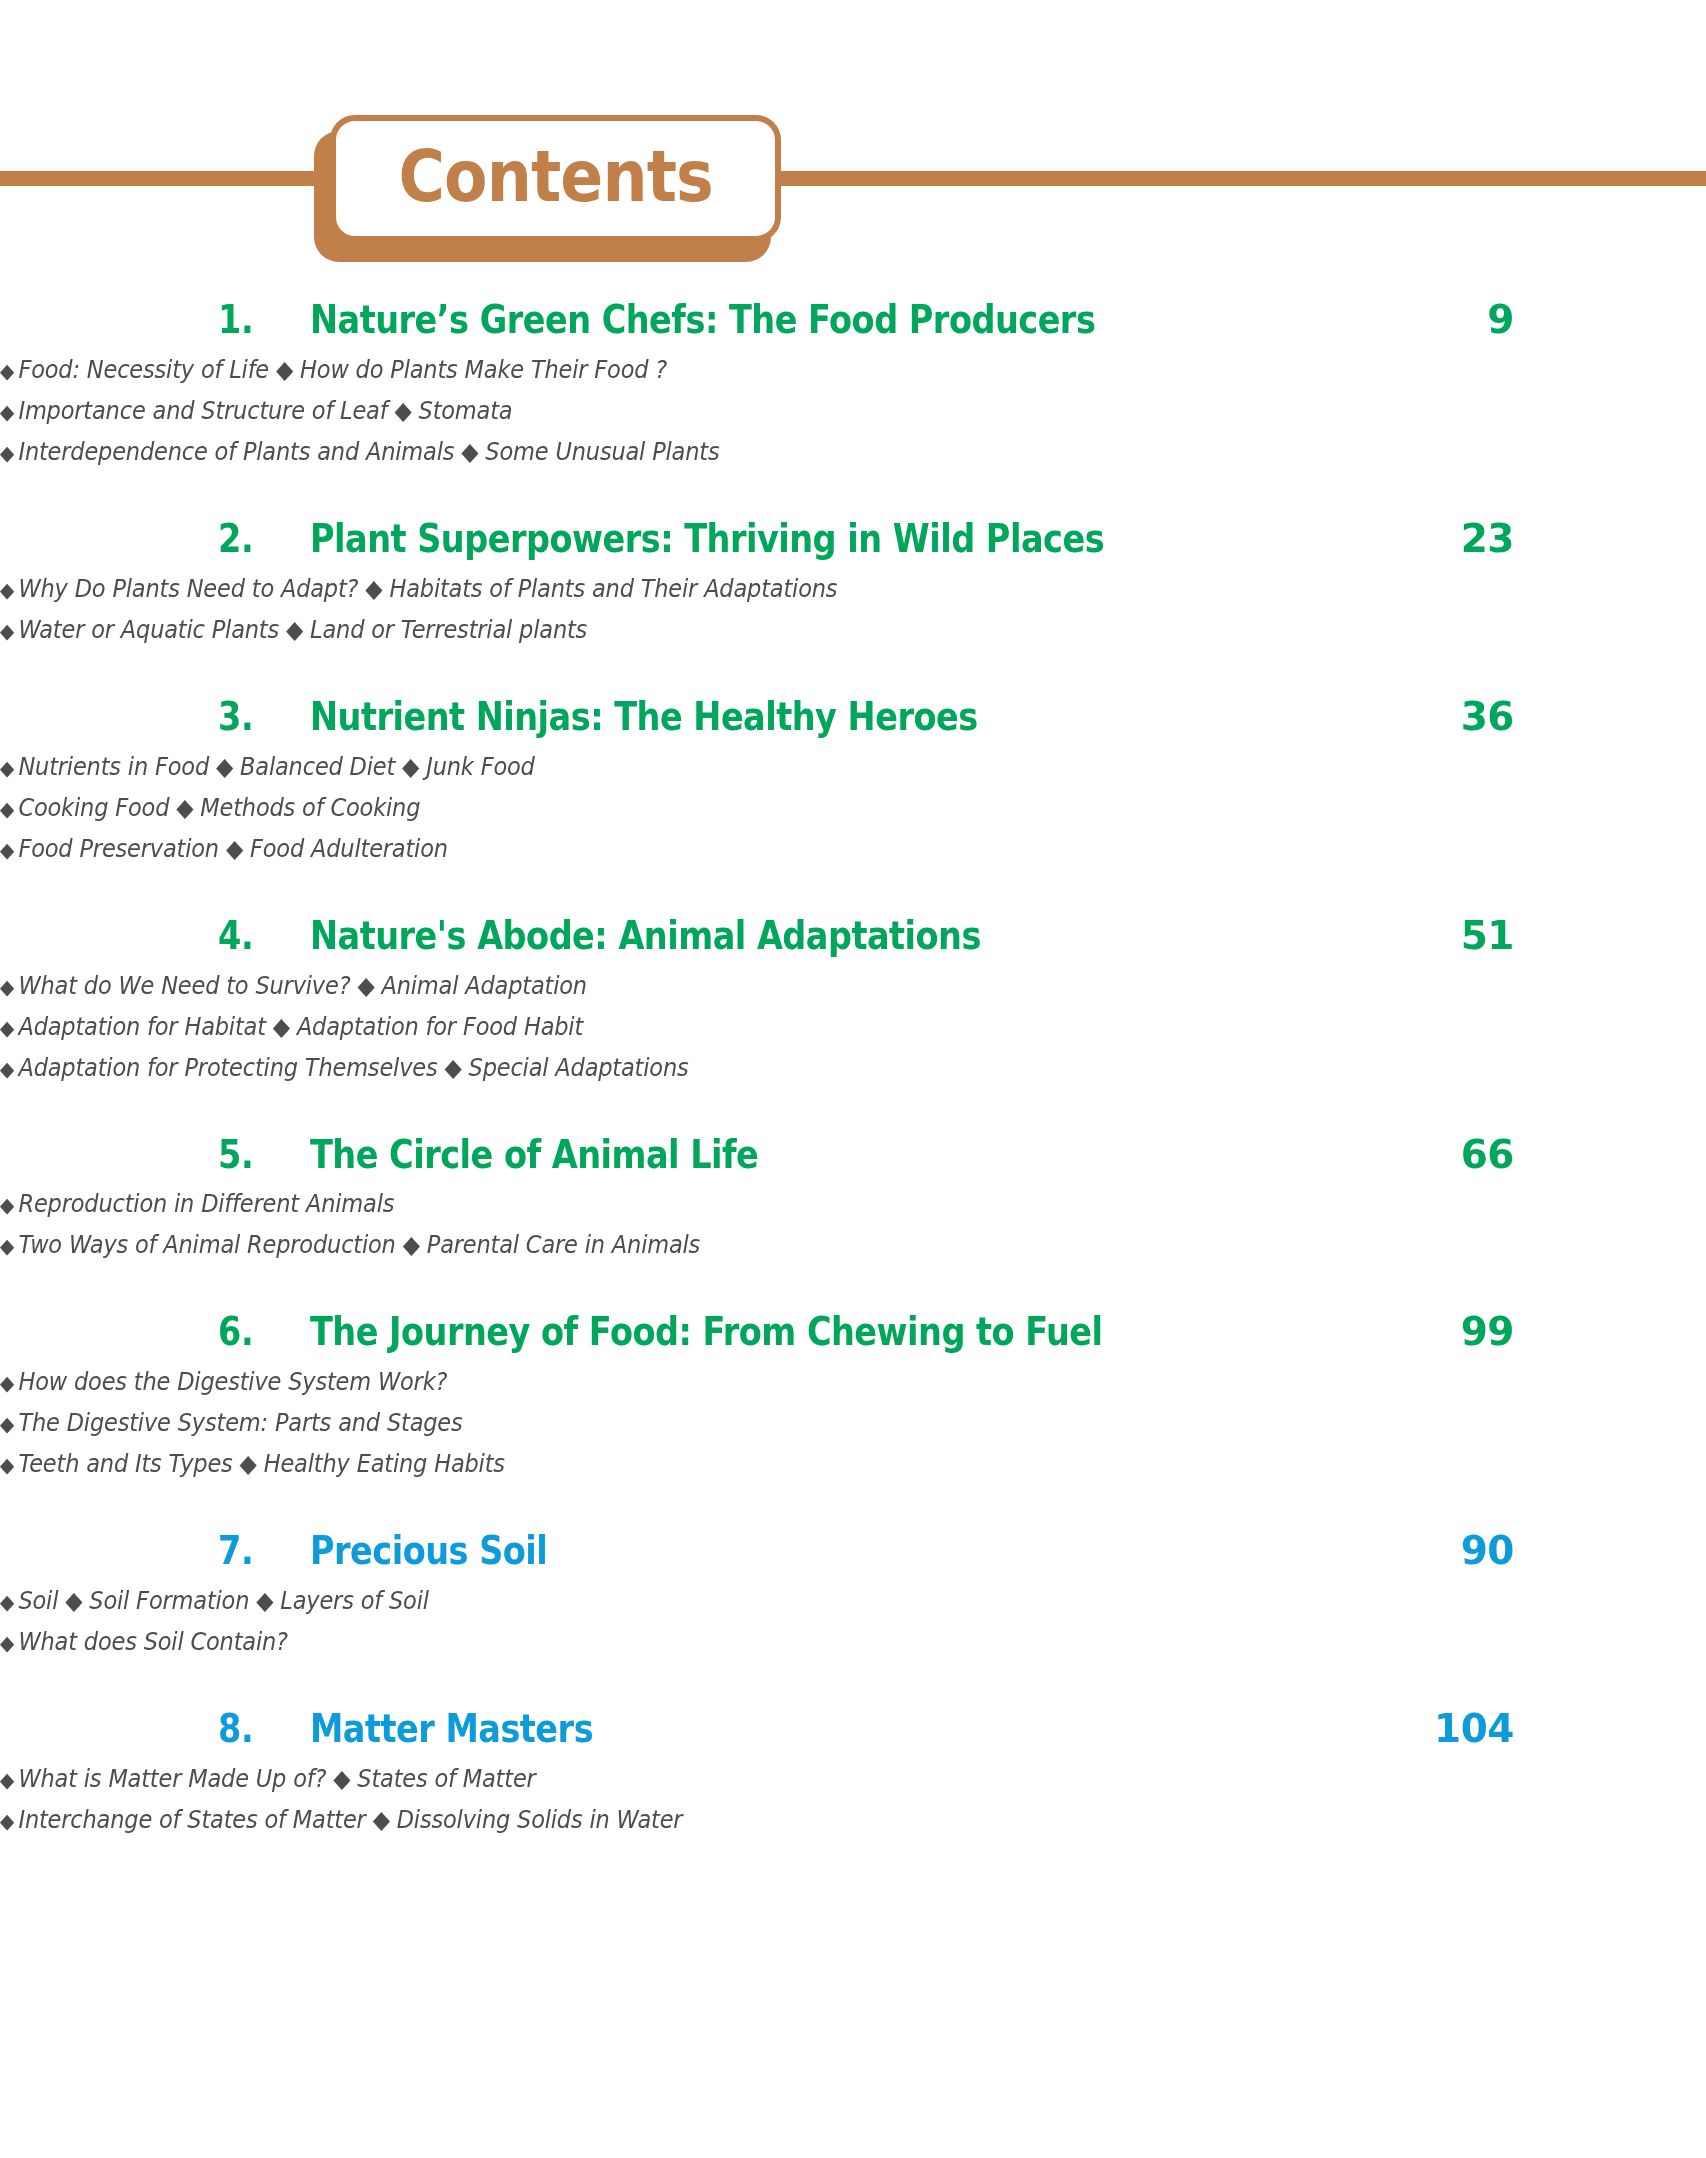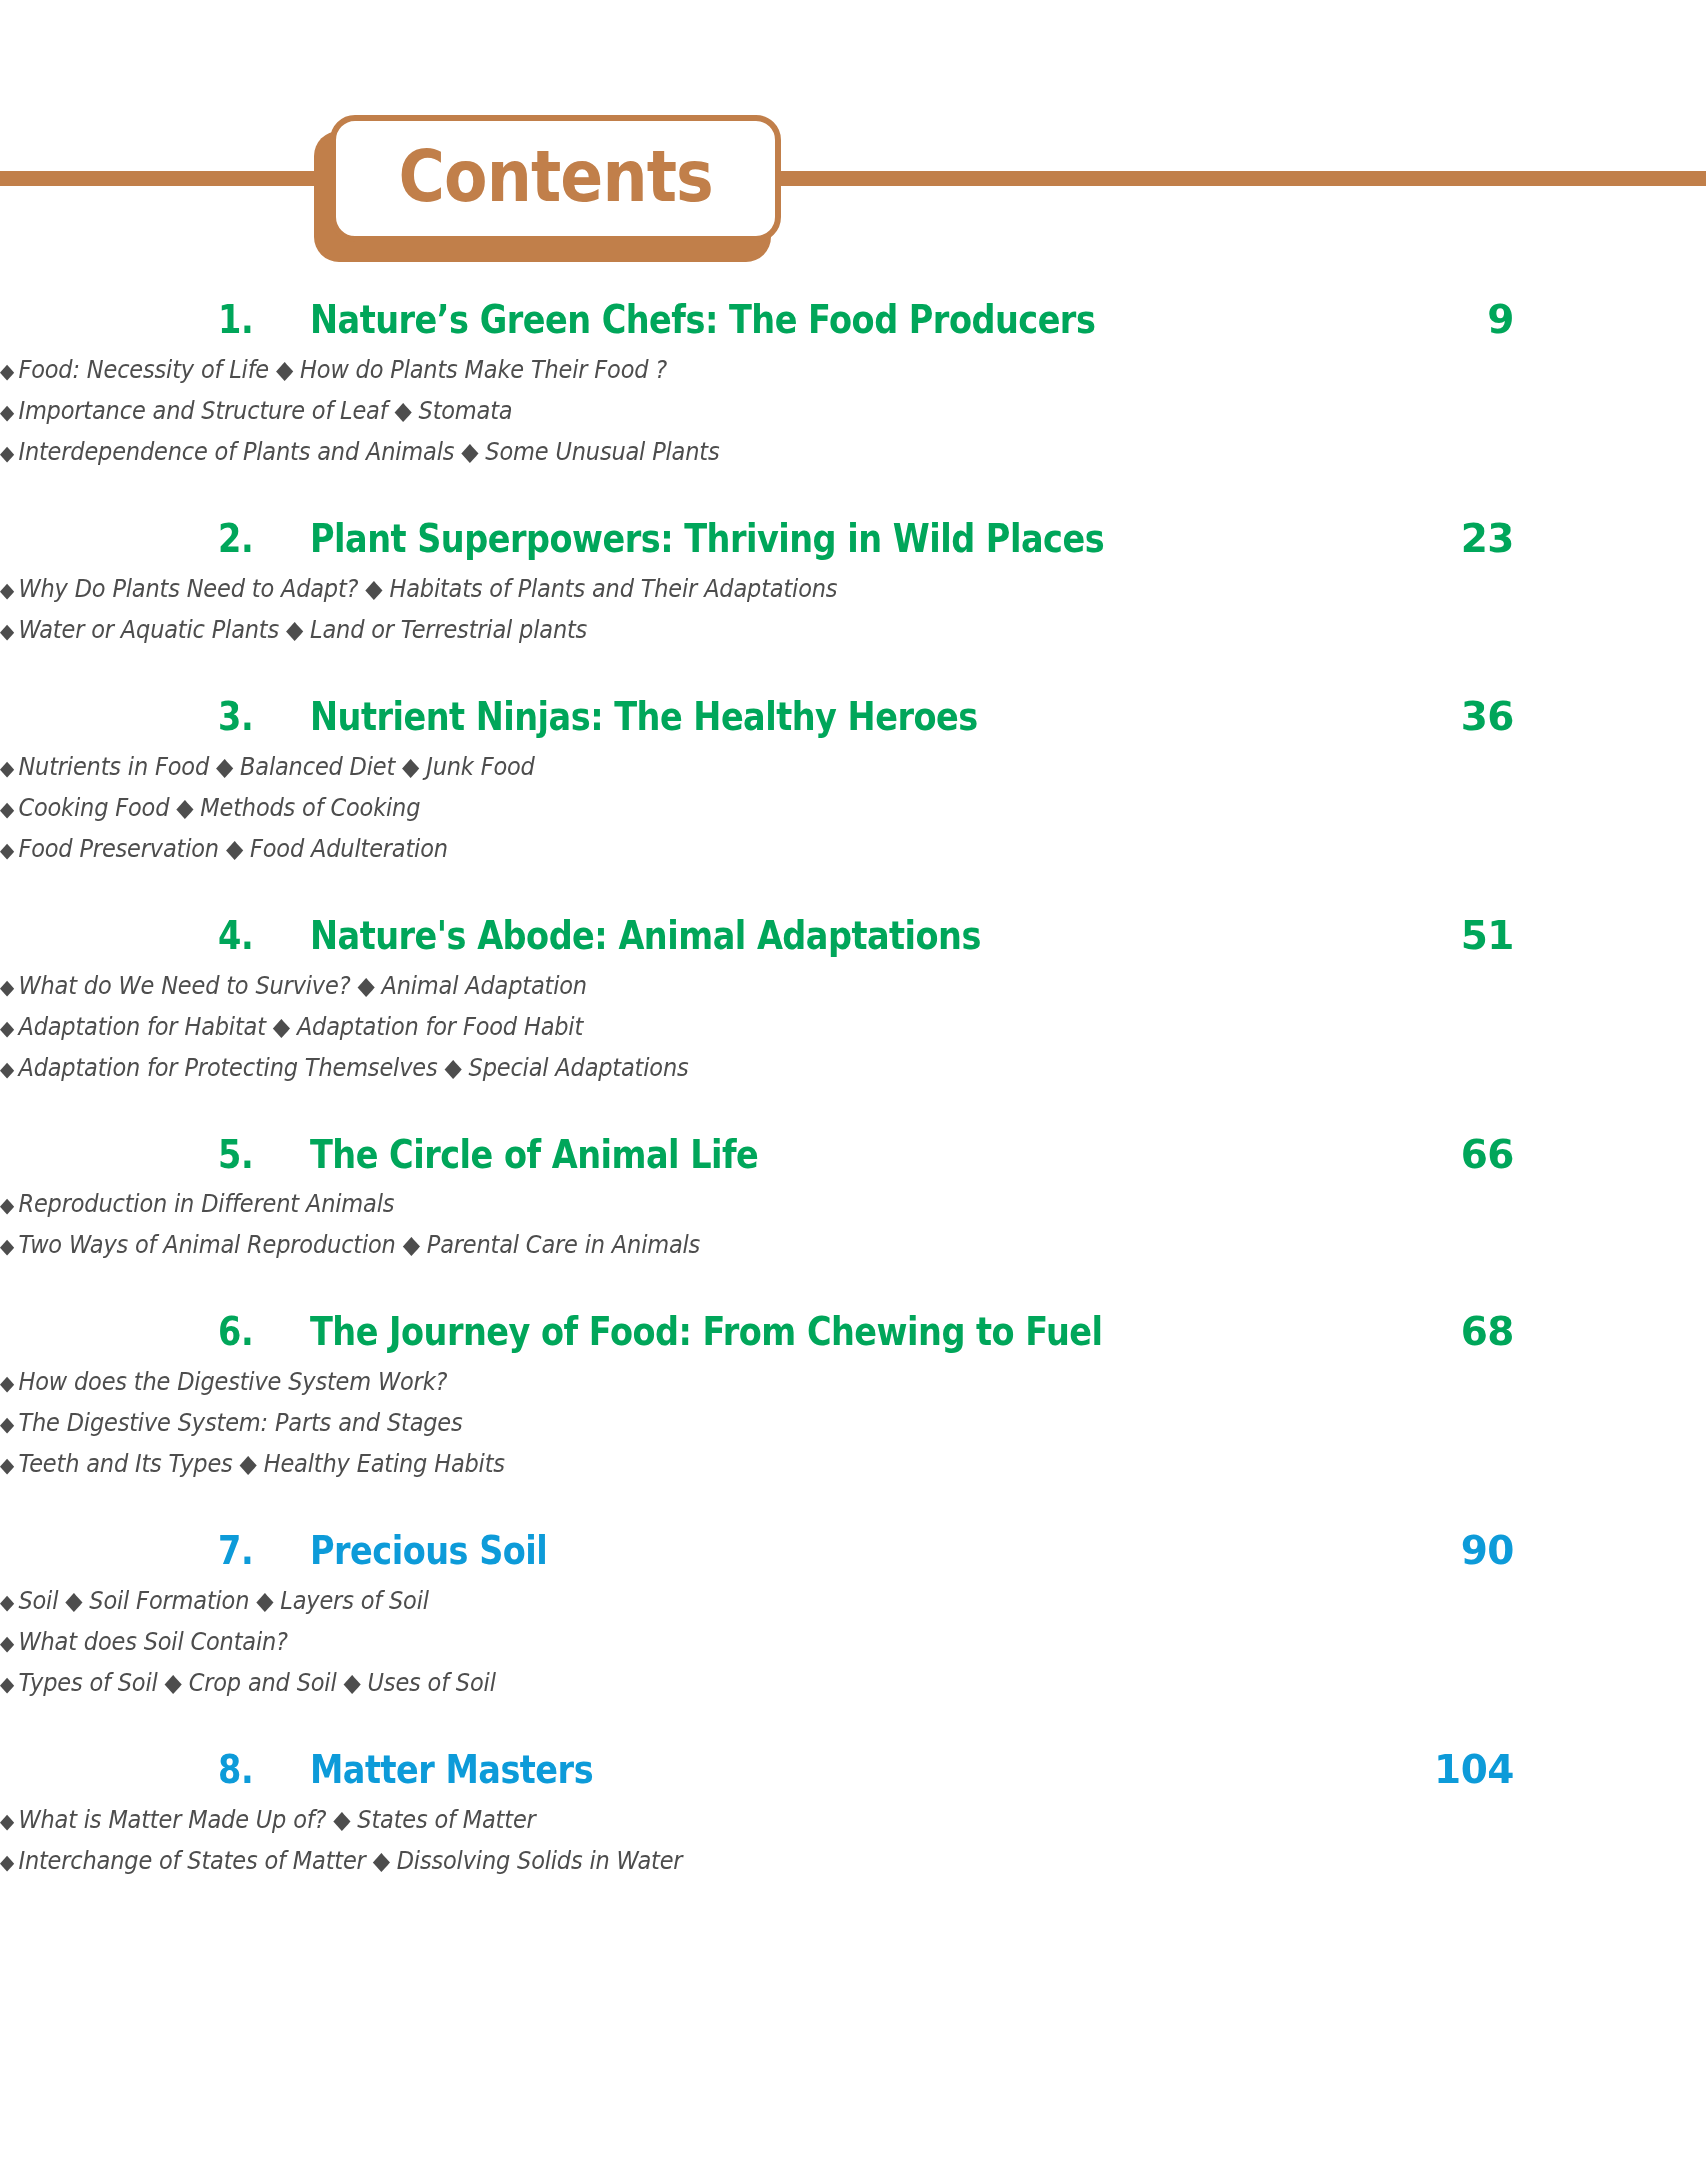--- a/index.html
+++ b/index.html
@@ -221,38 +221,37 @@
       </div>
       <ul class="sublist">
         <li class="subitem"><span class="sub-inner"><span class="bullet">◆</span><span>Reproduction in Different Animals</span></span></li>
         <li class="subitem"><span class="sub-inner"><span class="bullet">◆</span><span>Two Ways of Animal Reproduction ◆ Parental Care in Animals</span></span></li>
       </ul>
     </div>
     <div class="entry">
       <div class="entry-head">
         <div class="entry-num green">6.</div>
         <div class="entry-title green">The Journey of Food: From Chewing to Fuel</div>
-        <div class="entry-page green">68</div>
+        <div class="entry-page green">99</div>
       </div>
       <ul class="sublist">
         <li class="subitem"><span class="sub-inner"><span class="bullet">◆</span><span>How does the Digestive System Work?</span></span></li>
         <li class="subitem"><span class="sub-inner"><span class="bullet">◆</span><span>The Digestive System: Parts and  Stages</span></span></li>
         <li class="subitem"><span class="sub-inner"><span class="bullet">◆</span><span>Teeth and Its Types ◆ Healthy Eating Habits</span></span></li>
       </ul>
     </div>
     <div class="entry">
       <div class="entry-head">
         <div class="entry-num blue">7.</div>
         <div class="entry-title blue">Precious Soil</div>
         <div class="entry-page blue">90</div>
       </div>
       <ul class="sublist">
         <li class="subitem"><span class="sub-inner"><span class="bullet">◆</span><span>Soil ◆ Soil Formation ◆ Layers of Soil</span></span></li>
         <li class="subitem"><span class="sub-inner"><span class="bullet">◆</span><span>What does Soil Contain?</span></span></li>
-        <li class="subitem"><span class="sub-inner"><span class="bullet">◆</span><span>Types of Soil ◆ Crop and Soil ◆ Uses of Soil</span></span></li>
       </ul>
     </div>
     <div class="entry">
       <div class="entry-head">
         <div class="entry-num blue">8.</div>
         <div class="entry-title blue">Matter Masters</div>
         <div class="entry-page blue">104</div>
       </div>
       <ul class="sublist">
         <li class="subitem"><span class="sub-inner"><span class="bullet">◆</span><span>What is Matter Made Up of? ◆ States of Matter</span></span></li>

